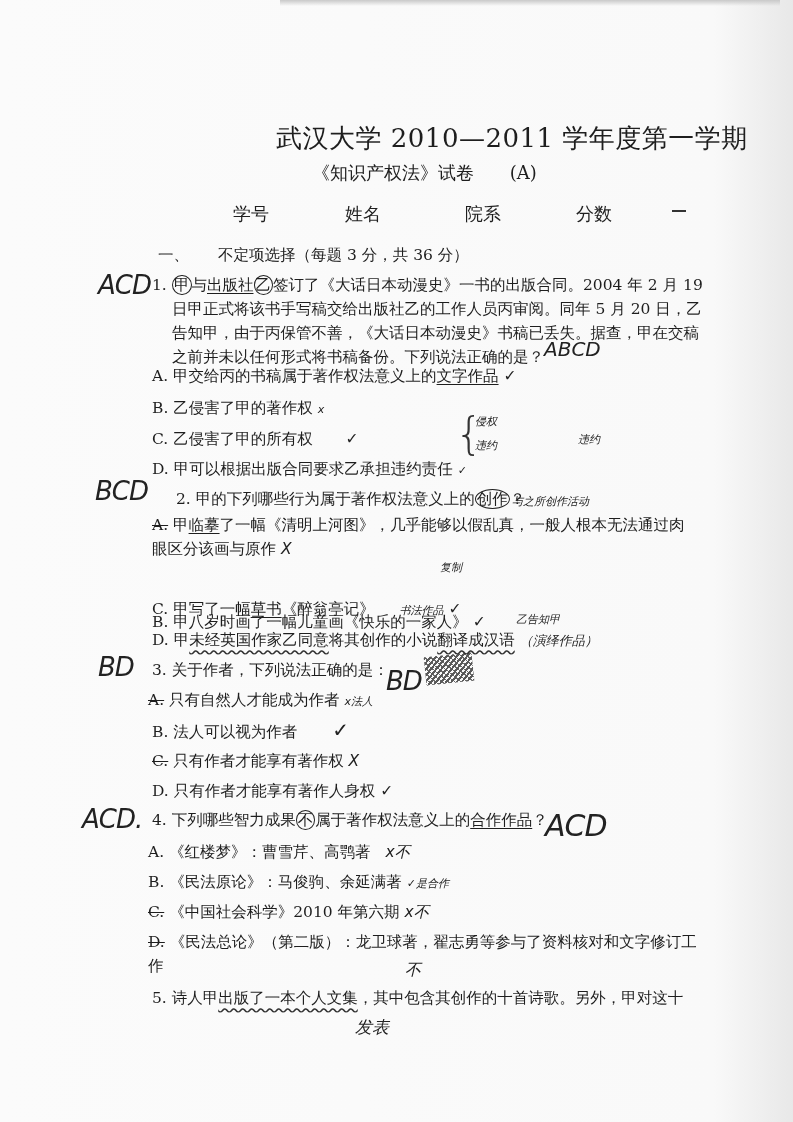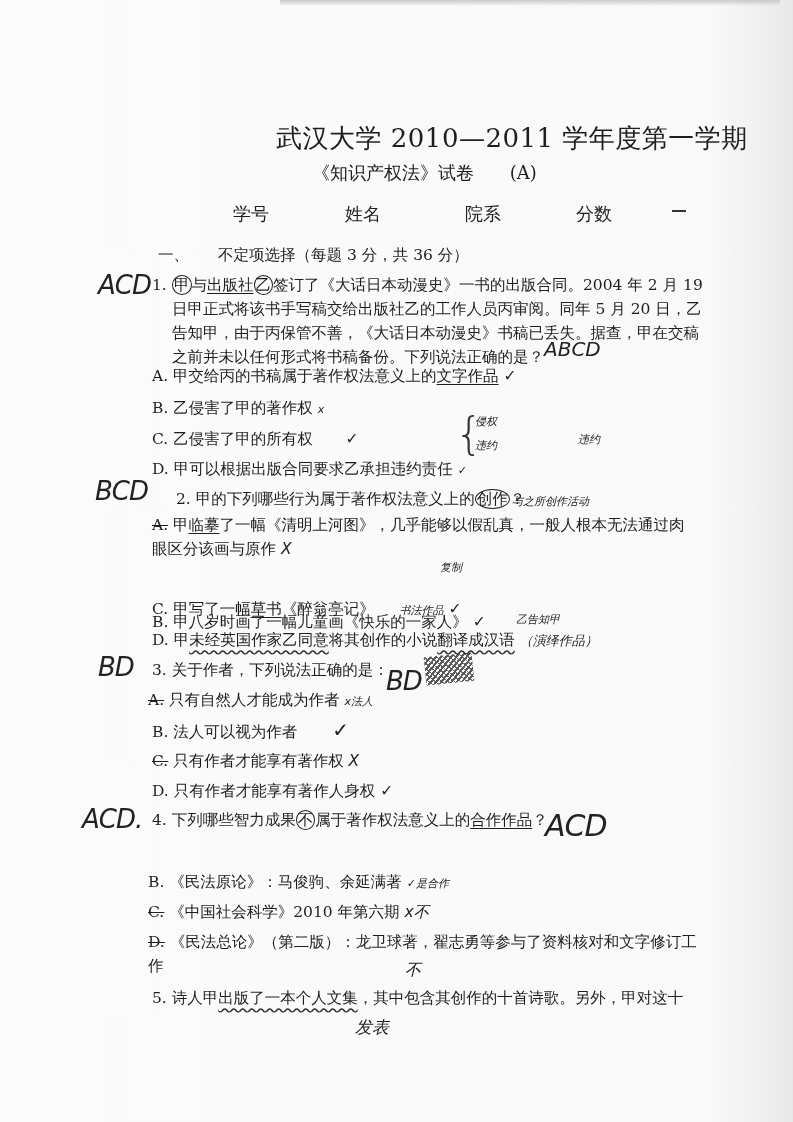--- a/index.html
+++ b/index.html
@@ -159,20 +159,25 @@
     <span class="hand">✓</span>
   </div>
 
   <div class="abs hand hand-big" style="left:82px; top:804px;">ACD.</div>
   <div class="abs body" style="left:152px; top:808px;">
     <span>4.</span>
     <span>下列哪些智力成果</span><span class="circ">不</span><span>属于著作权法意义上的</span><span class="ul">合作作品</span><span>？</span>
   </div>
   <div class="abs hand hand-big" style="left:545px; top:808px; font-size:30px;">ACD</div>
 
+  <div class="abs body" style="left:148px; top:840px;">
+    <span>A.</span>
+    <span>《红楼梦》：曹雪芹、高鹗著</span>
+    <span class="hand" style="margin-left:10px;">x不</span>
+  </div>
   <div class="abs body" style="left:148px; top:870px;">
     <span>B.</span>
     <span>《民法原论》：马俊驹、余延满著</span>
     <span class="hand hand-small">✓是合作</span>
   </div>
   <div class="abs body" style="left:148px; top:900px;">
     <span style="text-decoration:line-through;">C.</span>
     <span>《中国社会科学》2010 年第六期</span>
     <span class="hand">x不</span>
   </div>

